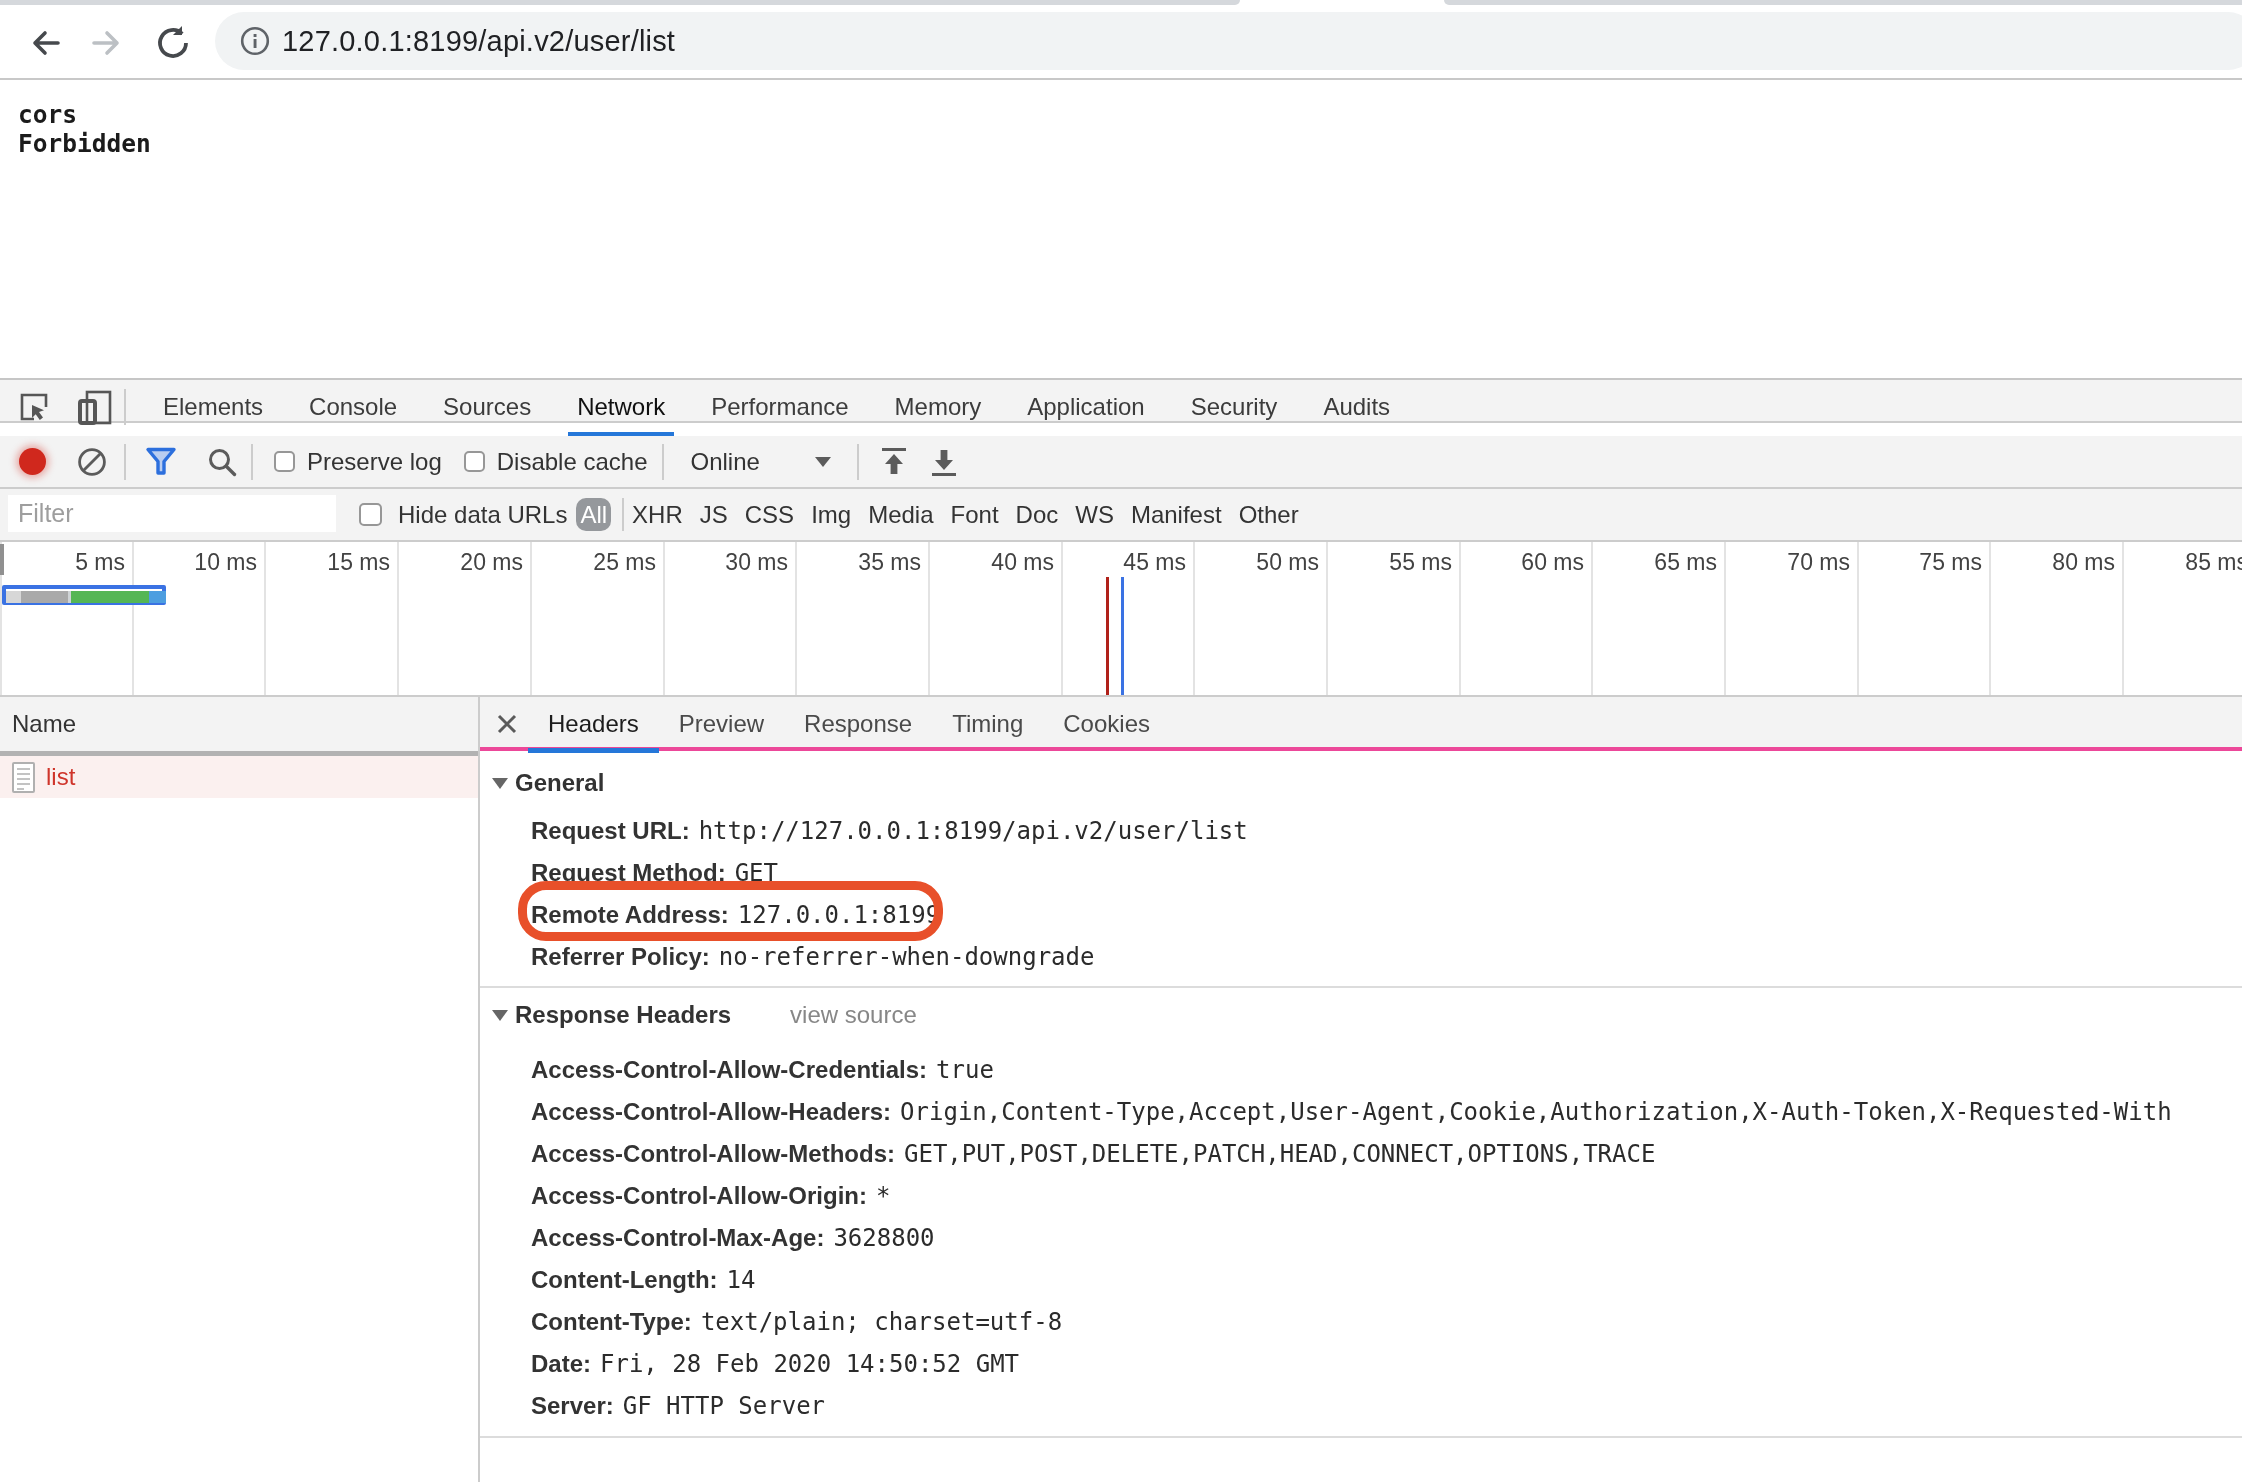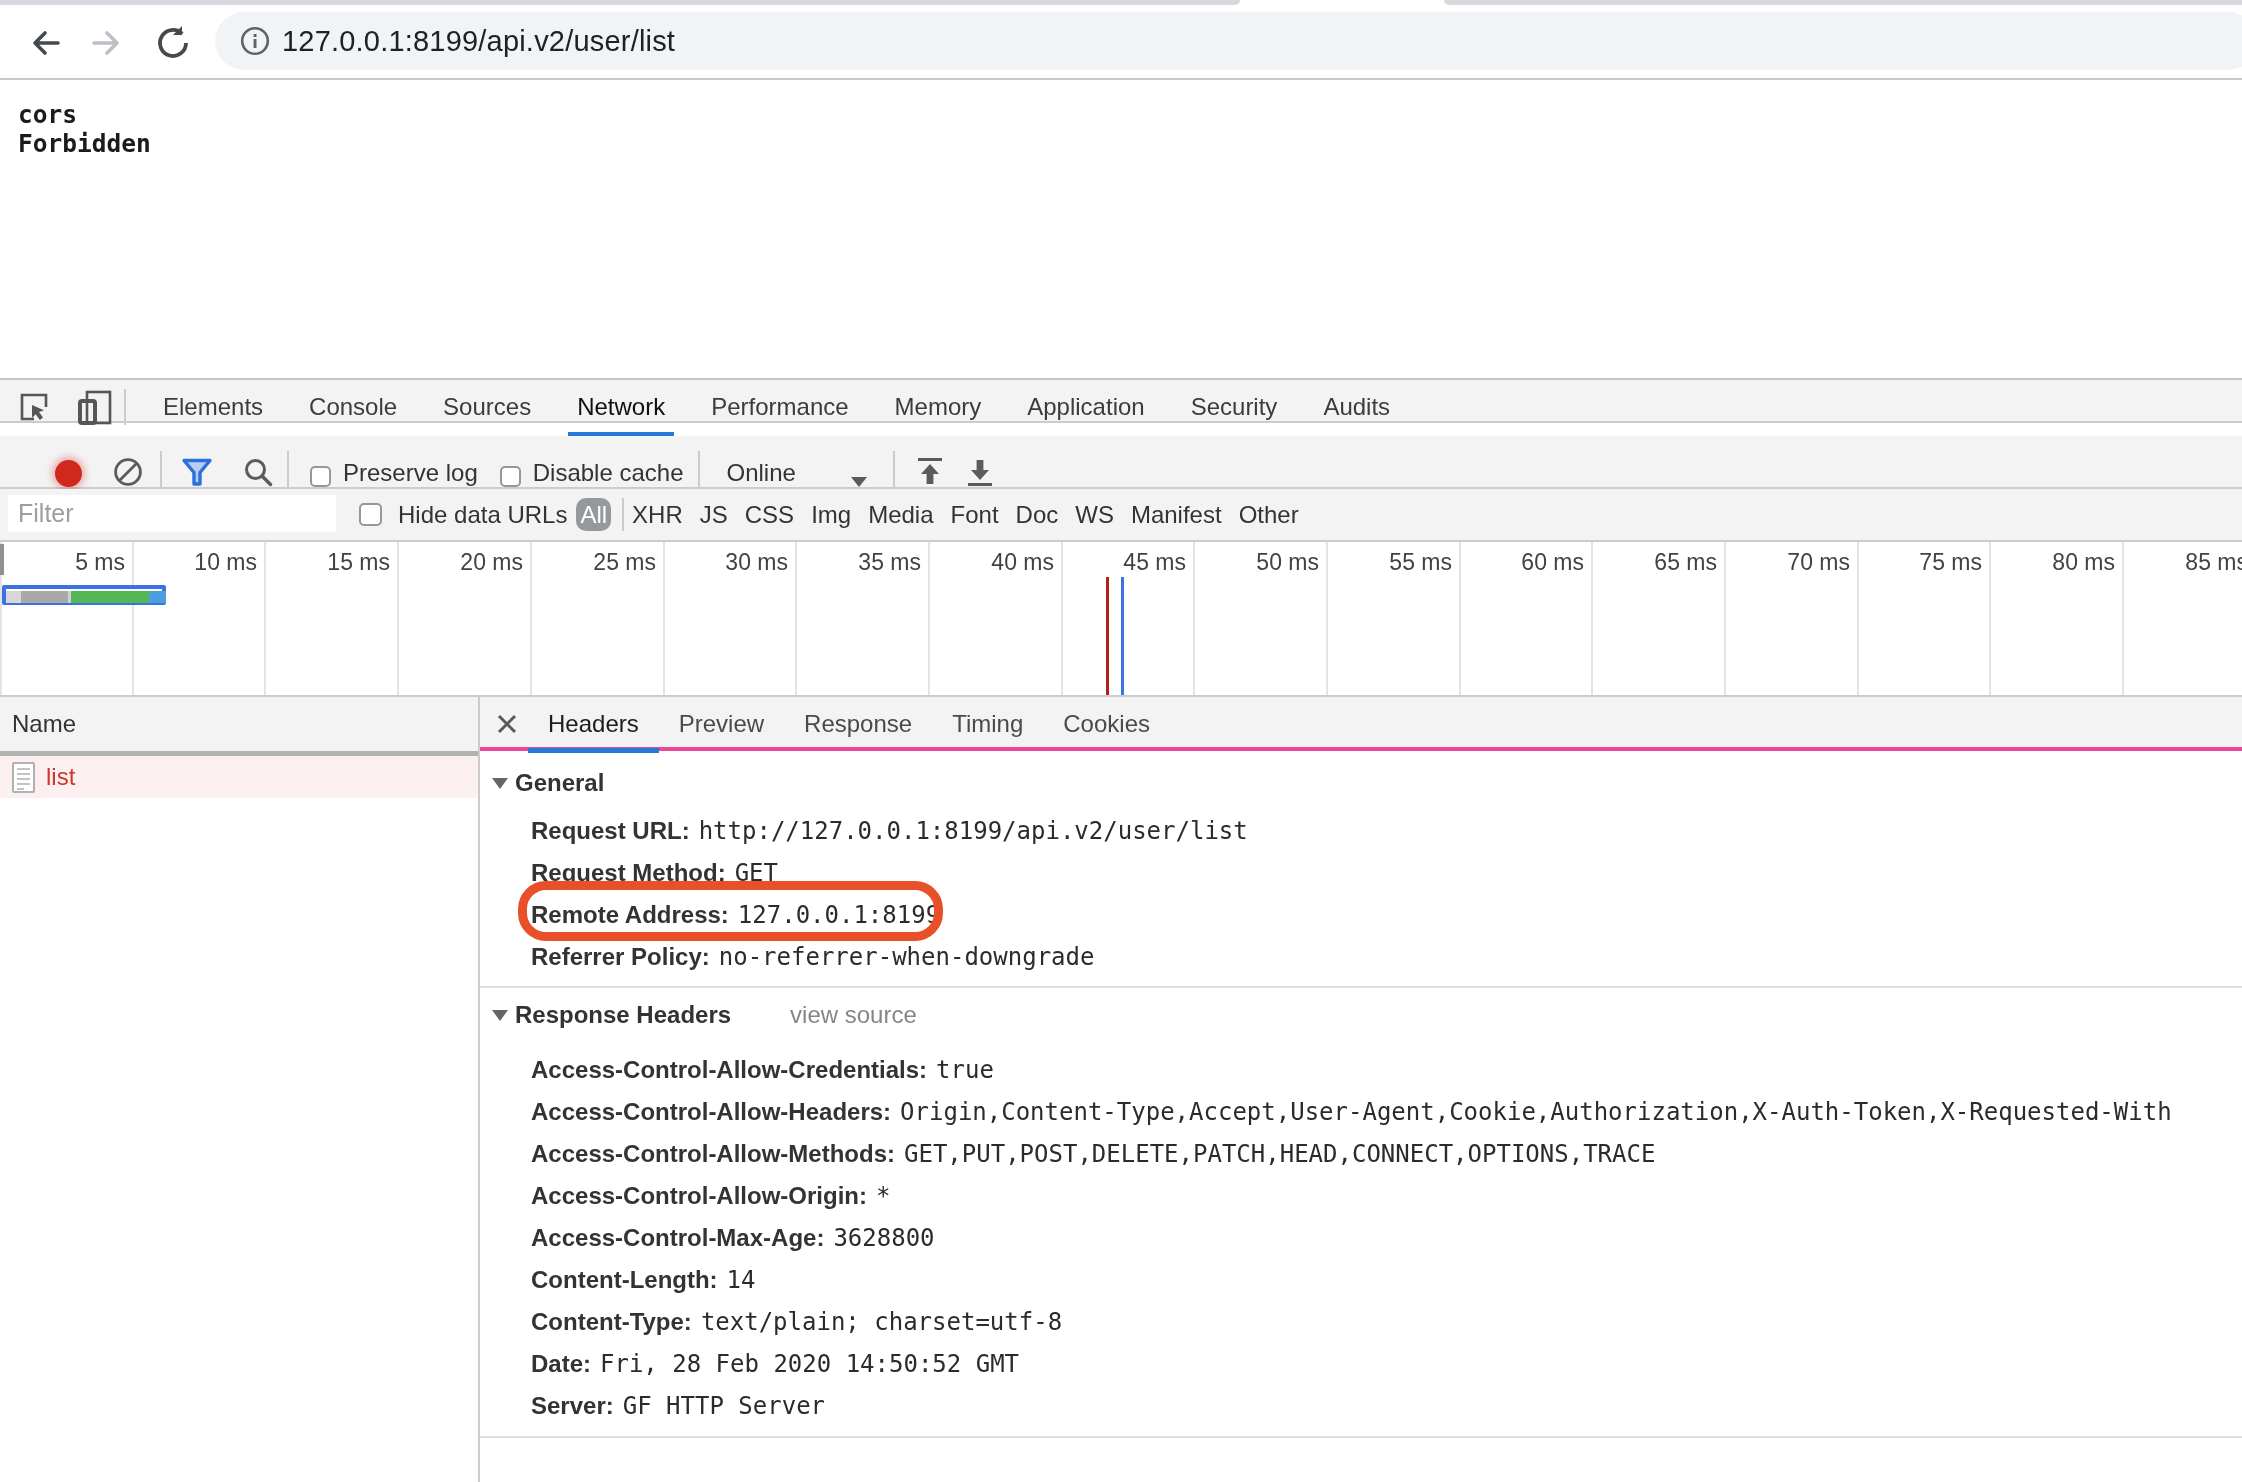--- a/index.html
+++ b/index.html
@@ -26,21 +26,21 @@
   .dt-tabbar { position:absolute; left:0; top:0; width:2242px; height:43px; background:#f3f3f3; border-bottom:2px solid #ccc; }
   .dt-tabbar-icons { position:absolute; left:0; top:0; height:54px; display:flex; align-items:center; }
   .icon-btn { display:flex; align-items:center; justify-content:center; }
   .vsep { width:2px; background:#ccc; }
   .dt-tabs { position:absolute; left:140px; top:0; height:54px; display:flex; }
   .dt-tab { position:relative; height:54px; display:flex; align-items:center; padding:0 23px; font-size:24px; color:#3c3c3c; cursor:default; }
   .dt-tab.selected { color:#101010; }
   .dt-tab.selected::after { content:""; position:absolute; left:14px; right:14px; bottom:-2px; height:4px; background:#2577d9; }
 
   .dt-row2 { position:absolute; left:0; top:56px; width:2242px; height:53px; background:#f3f3f3; border-bottom:2px solid #ccc; }
-  .dt-row2-inner { position:absolute; left:0; top:0; width:100%; height:51px; display:flex; align-items:flex-end;padding-left:36px; }
+  .dt-row2-inner { position:absolute; left:0; top:0; width:100%; height:51px; display:flex; align-items:center; }
   .checkbox { width:21px; height:21px; border:2px solid #979797; border-radius:5px; background:#fff; flex:0 0 auto; }
   .cb-label { font-size:24px; color:#333; margin-left:12px; white-space:nowrap; }
   .dd-label { font-size:24px; color:#333; white-space:nowrap; }
   .dd-caret { width:0; height:0; border-left:8px solid transparent; border-right:8px solid transparent; border-top:10px solid #5b5b5b; }
 
   .dt-row3 { position:absolute; left:0; top:109px; width:2242px; height:53px; background:#f3f3f3; border-bottom:2px solid #ccc; }
   .filter-input { position:absolute; left:8px; top:6px; width:328px; height:37px; background:#fff; border:none; outline:none; font-size:25px; color:#333; padding:0 10px; font-family:"Liberation Sans", sans-serif; }
   .filter-input::placeholder { color:#9e9e9e; }
   .row3-right { position:absolute; left:359px; top:0; height:51px; display:flex; align-items:center;justify-content:center; }
   .pill-all { min-width:34px; height:33px; border-radius:10px; background:#95989c; color:#fff; font-size:24px; display:flex; align-items:center; justify-content:center; padding:0 4px; }

